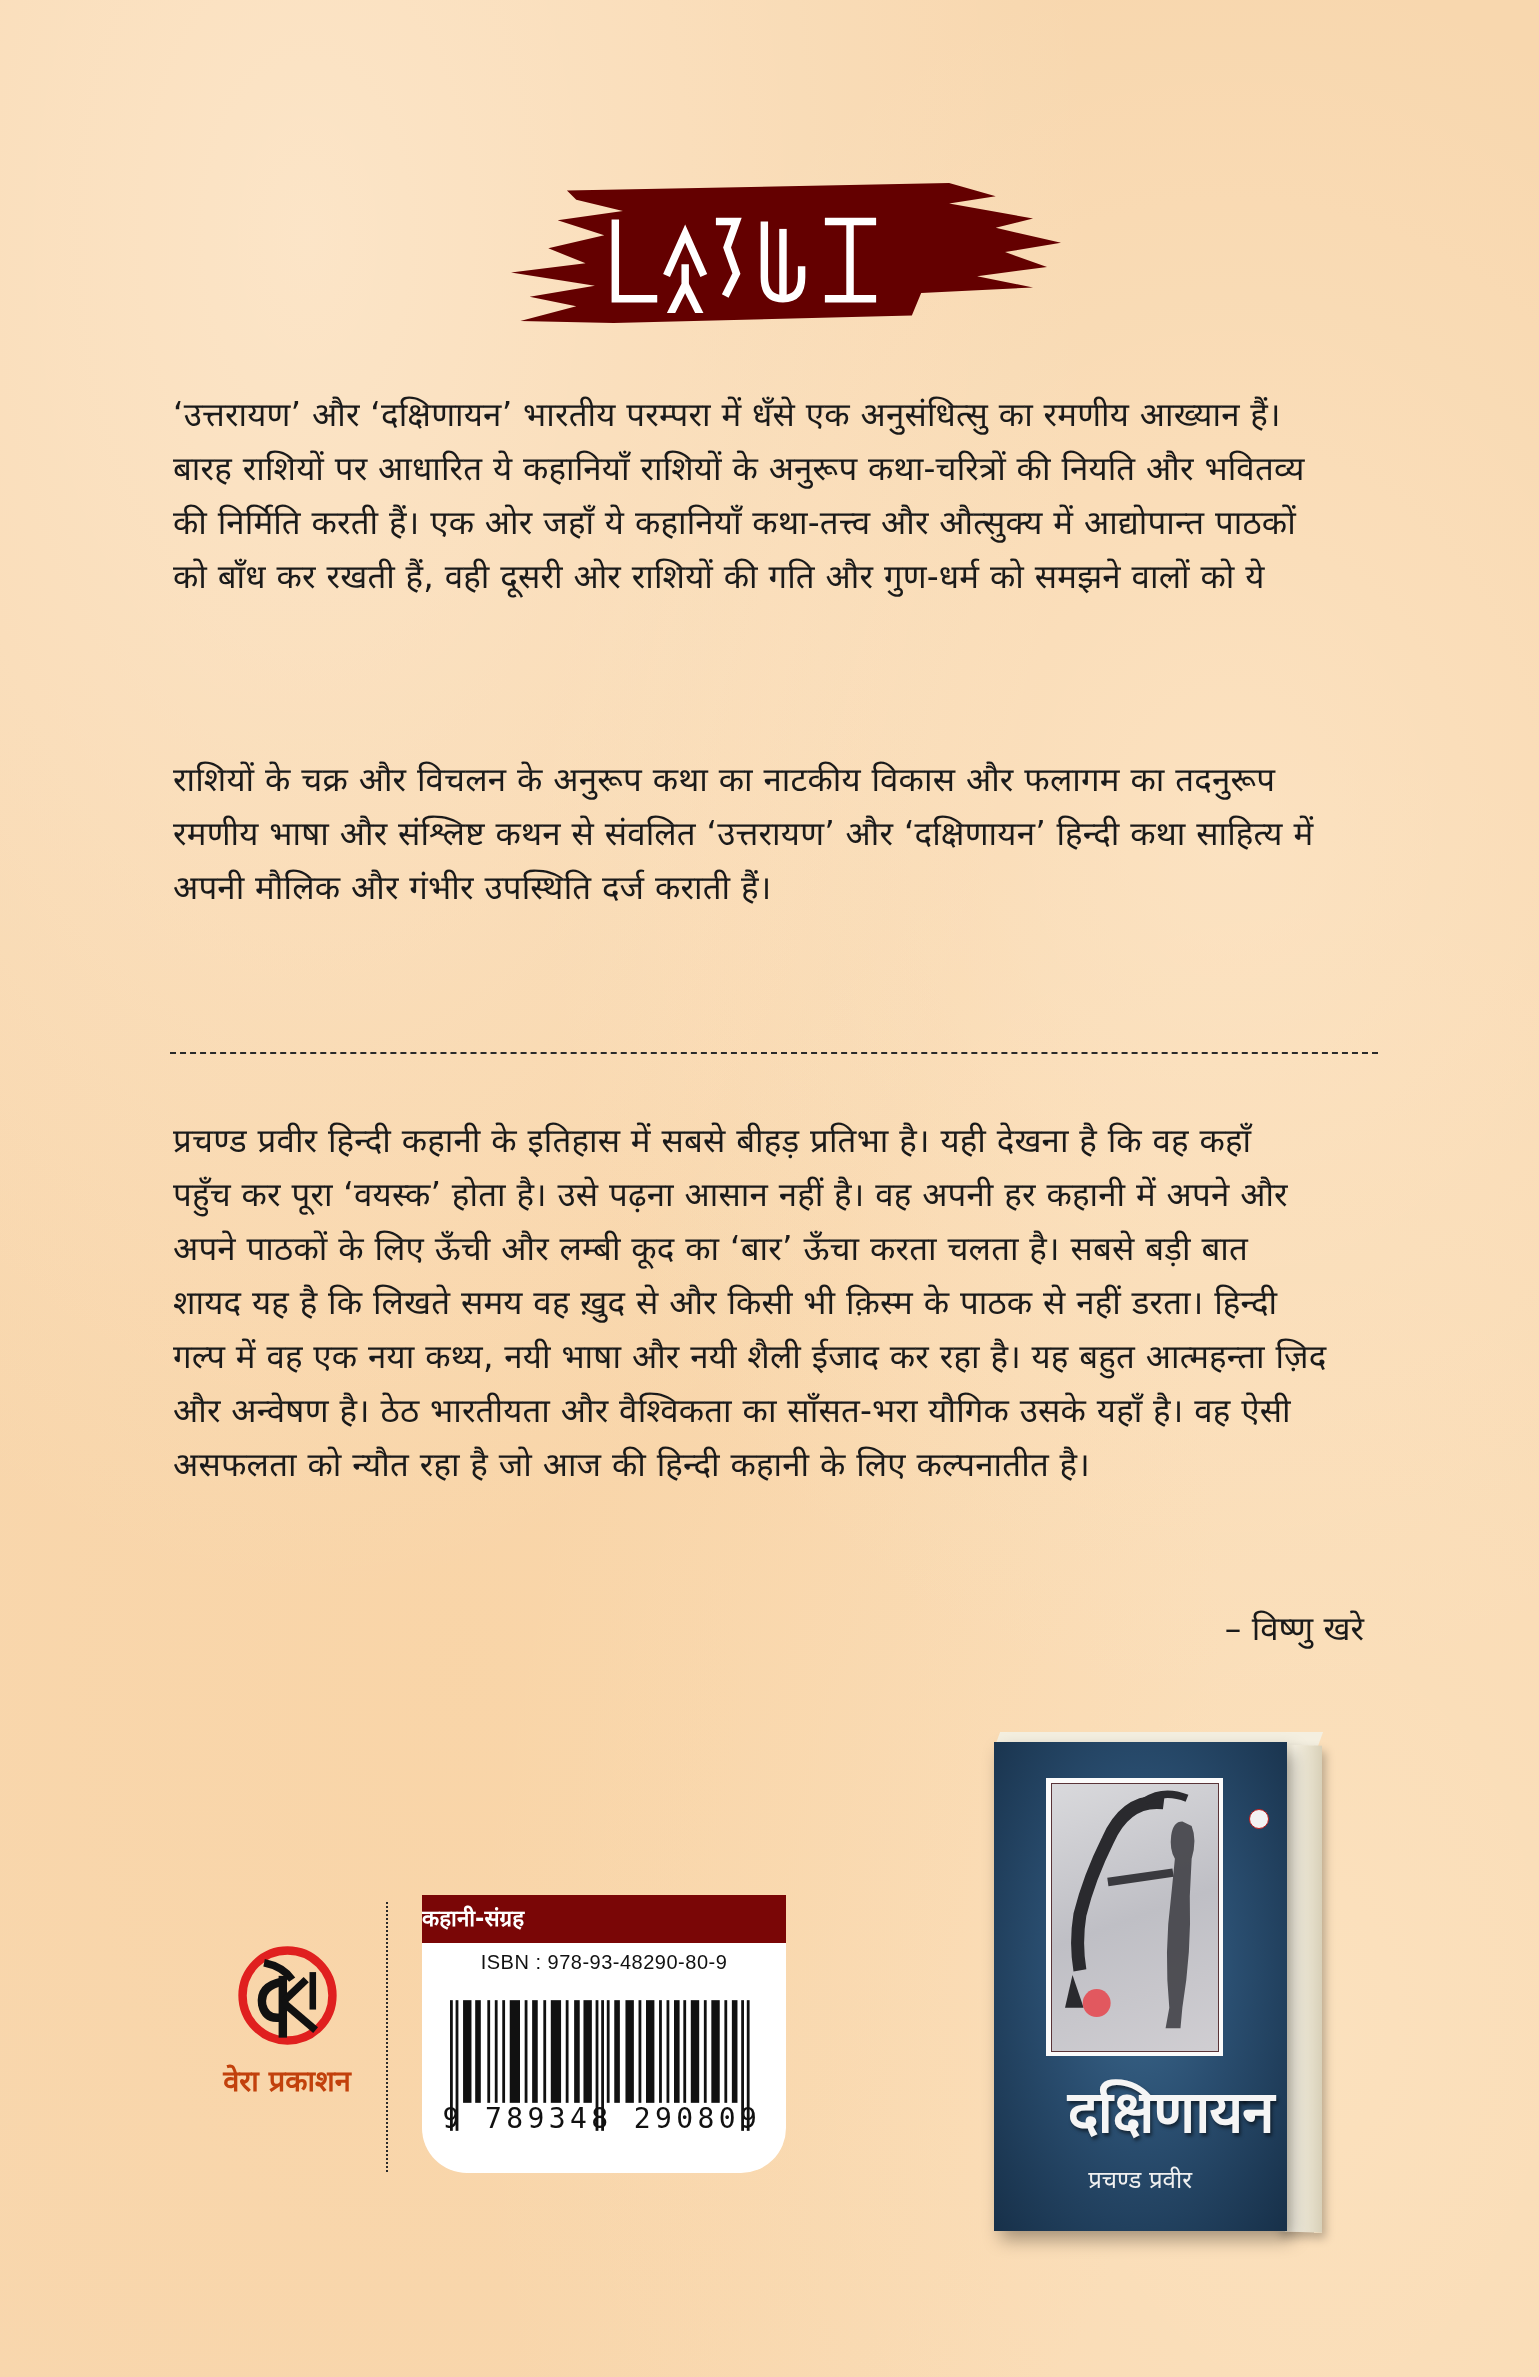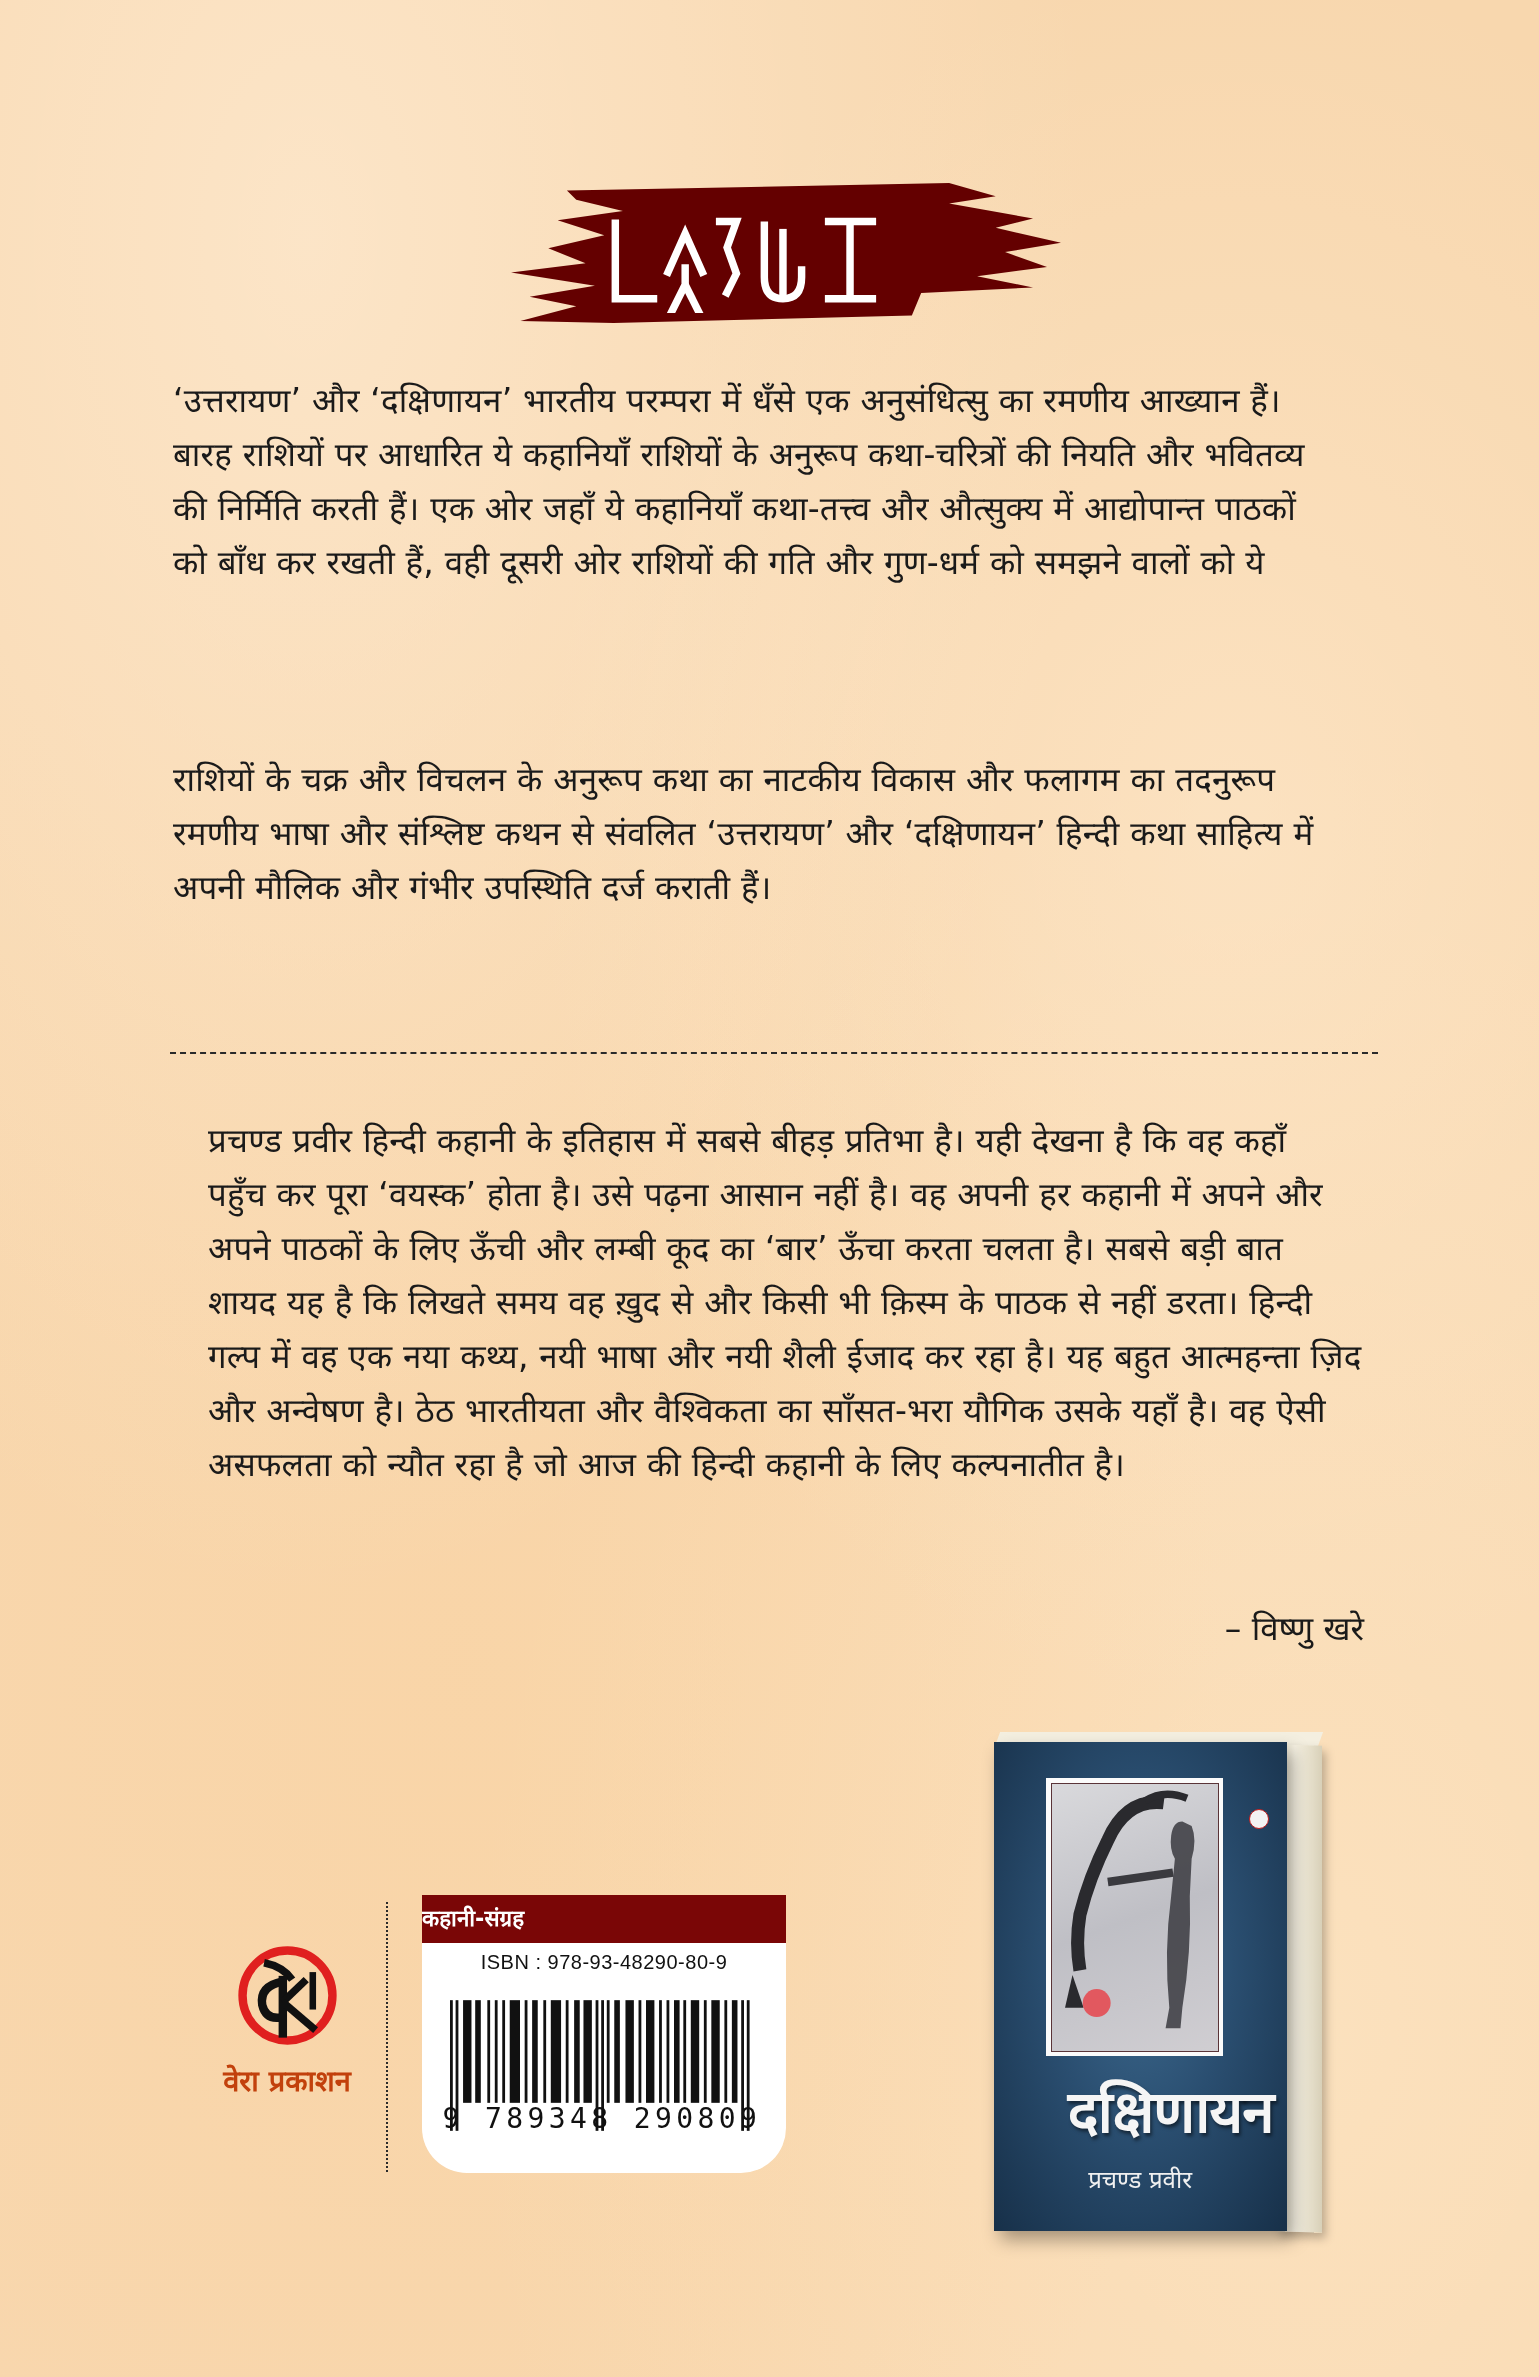--- a/index.html
+++ b/index.html
@@ -20,23 +20,23 @@
   .header-brush svg { position:absolute; left:0; top:0; }
   .brahmi-title {
     position:absolute; left:606px; top:210px; width:326px; height:103px;
   }
   .para {
     position:absolute; left:173px; width:1203px;
     font-size:33px; line-height:54px; text-align:justify;
     text-align-last:left; letter-spacing:0.2px;
   }
   .para p { margin:0; }
-  #para1 { top:374px; }
+  #para1 { top:388px; }
   #para2 { top:753px; }
-  #para3 { top:1114px;margin-left:35px; }
+  #para3 { top:1114px; }
   .divider-h {
     position:absolute; left:170px; top:1052px; width:1208px; height:0;
     border-top:2.8px dashed #2a2a2a;
   }
   .signature {
     position:absolute; right:175px; top:1602px;
     font-size:33px; line-height:54px;
   }
   .publisher {
     position:absolute; left:203px; top:1944px; width:168px; text-align:center;

